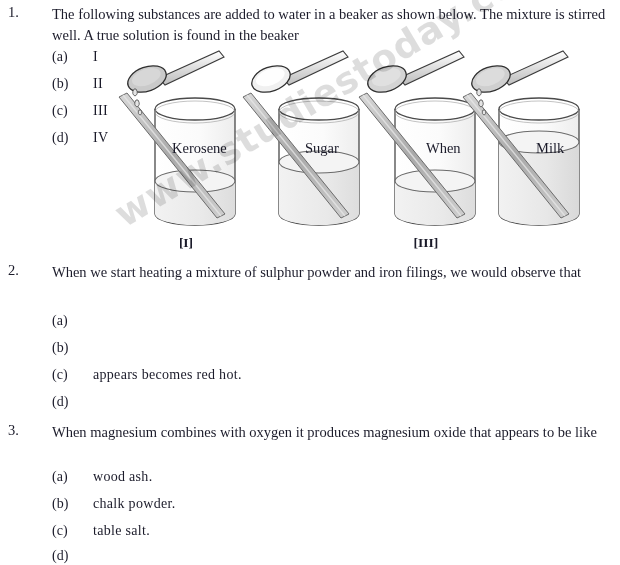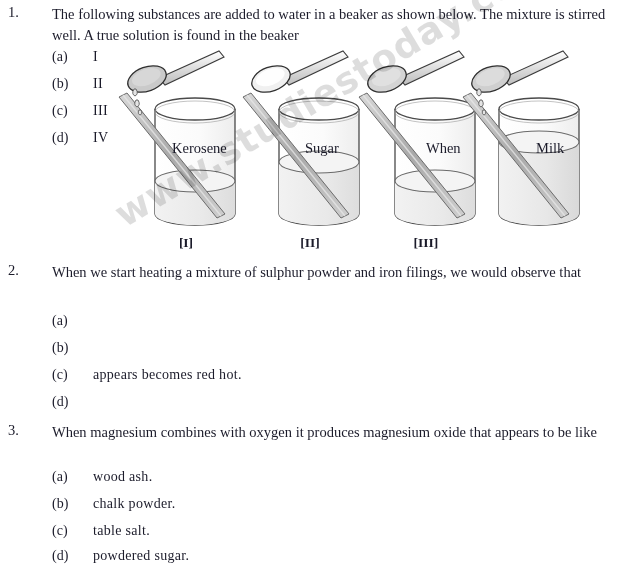--- a/index.html
+++ b/index.html
@@ -188,21 +188,20 @@
           <polygon points="6,51 14,47 112,168 104,172" fill="url(#rodg2)" stroke="#6b6b6b" stroke-width="1"></polygon>
           <line x1="10" y1="49" x2="108" y2="170" stroke="#e8e8e8" stroke-width="1.4" opacity=".75"></line>
         </g>
         <g>
           <path d="M46,32 L106,5 L111,11 L52,39 Z" fill="url(#spoong2)" stroke="#3b3b3b" stroke-width="1.1"></path>
           <ellipse cx="34" cy="33" rx="20" ry="12" transform="rotate(-20 34 33)" fill="#f0f0f0" stroke="#2f2f2f" stroke-width="1.3"></ellipse>
           <ellipse cx="34" cy="31" rx="15" ry="8" transform="rotate(-20 34 33)" fill="#ffffff" stroke="none" opacity=".9"></ellipse>
         </g>
       </svg>
       <div class="sub-label" style="left:68px;">Sugar</div>
-      <div class="roman" style="left:-2px;">[II]</div>
     </div>
 
     <div class="beaker-unit" style="left:353px;">
       <svg class="fig-svg" width="150" height="200" viewBox="0 0 150 200">
         <defs>
           <linearGradient id="glass3" x1="0" y1="0" x2="1" y2="0">
             <stop offset="0" stop-color="#ffffff"></stop>
               <stop offset=".55" stop-color="#fbfbfb"></stop>
               <stop offset="1" stop-color="#ededed"></stop>
           </linearGradient>
@@ -315,16 +314,15 @@
   <div class="opt" style="top:496px;">
     <span class="lbl">(b)</span>
     <span class="val">chalk powder.</span>
   </div>
   <div class="opt" style="top:523px;">
     <span class="lbl">(c)</span>
     <span class="val">table salt.</span>
   </div>
   <div class="opt" style="top:548px;">
     <span class="lbl">(d)</span>
-    <span class="val">powdered sugar.</span>
   </div>
 
 </div>
 
 </body></html>

